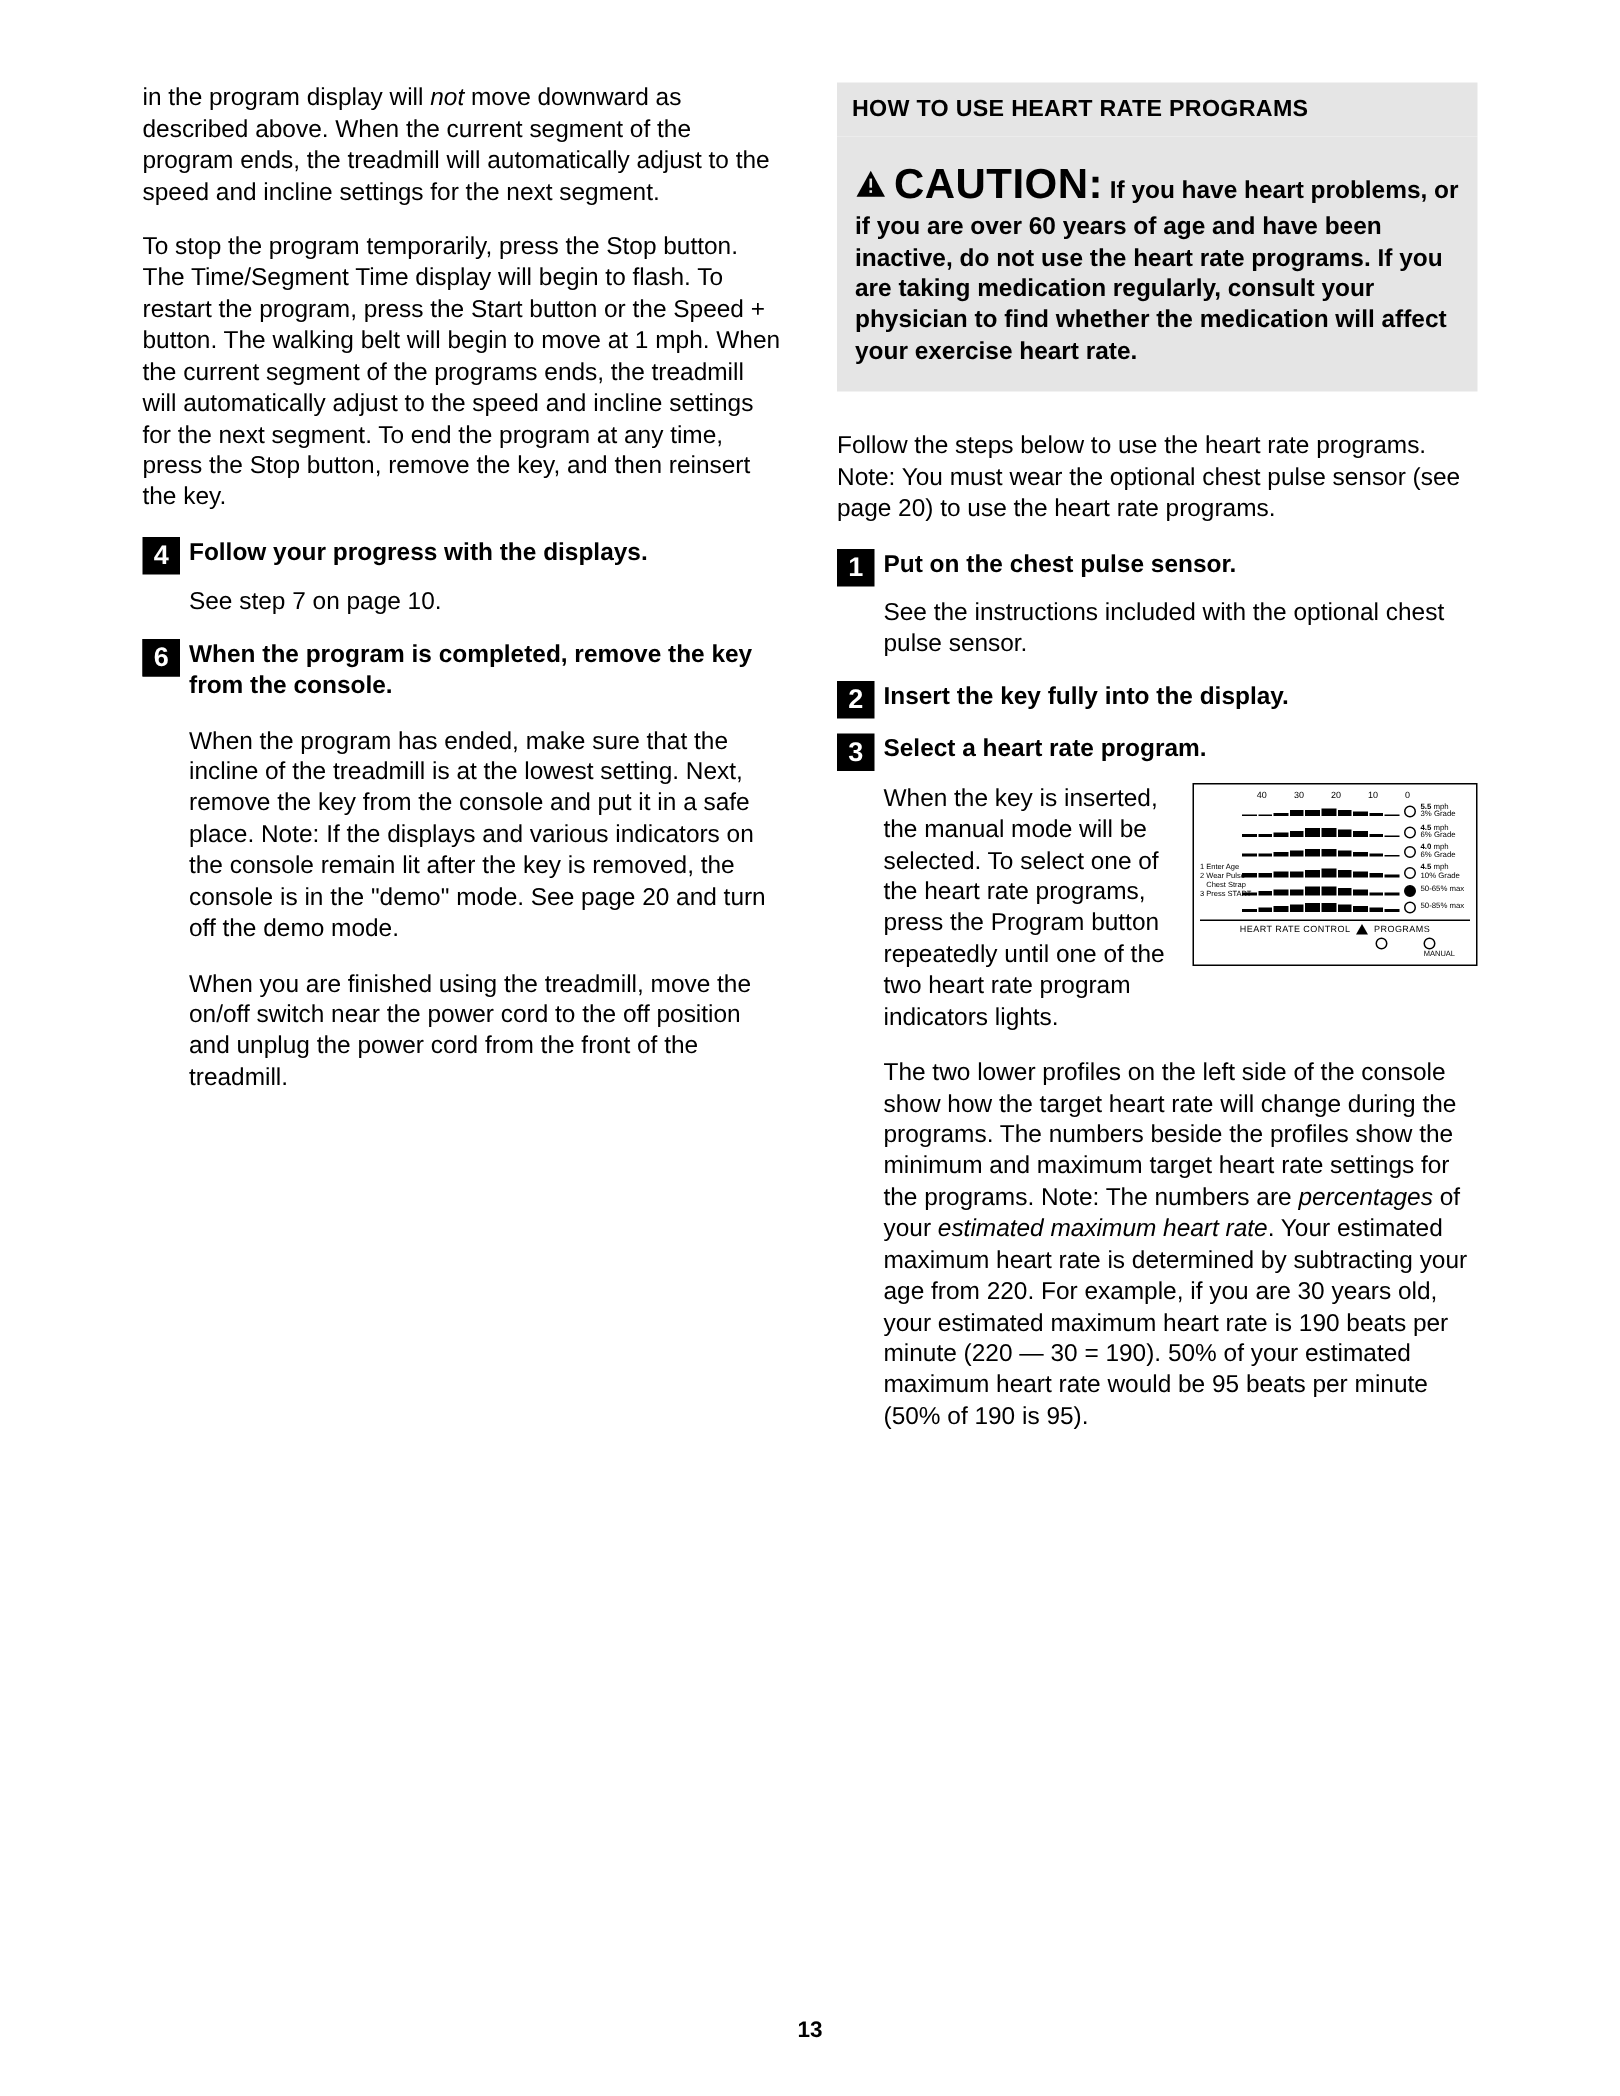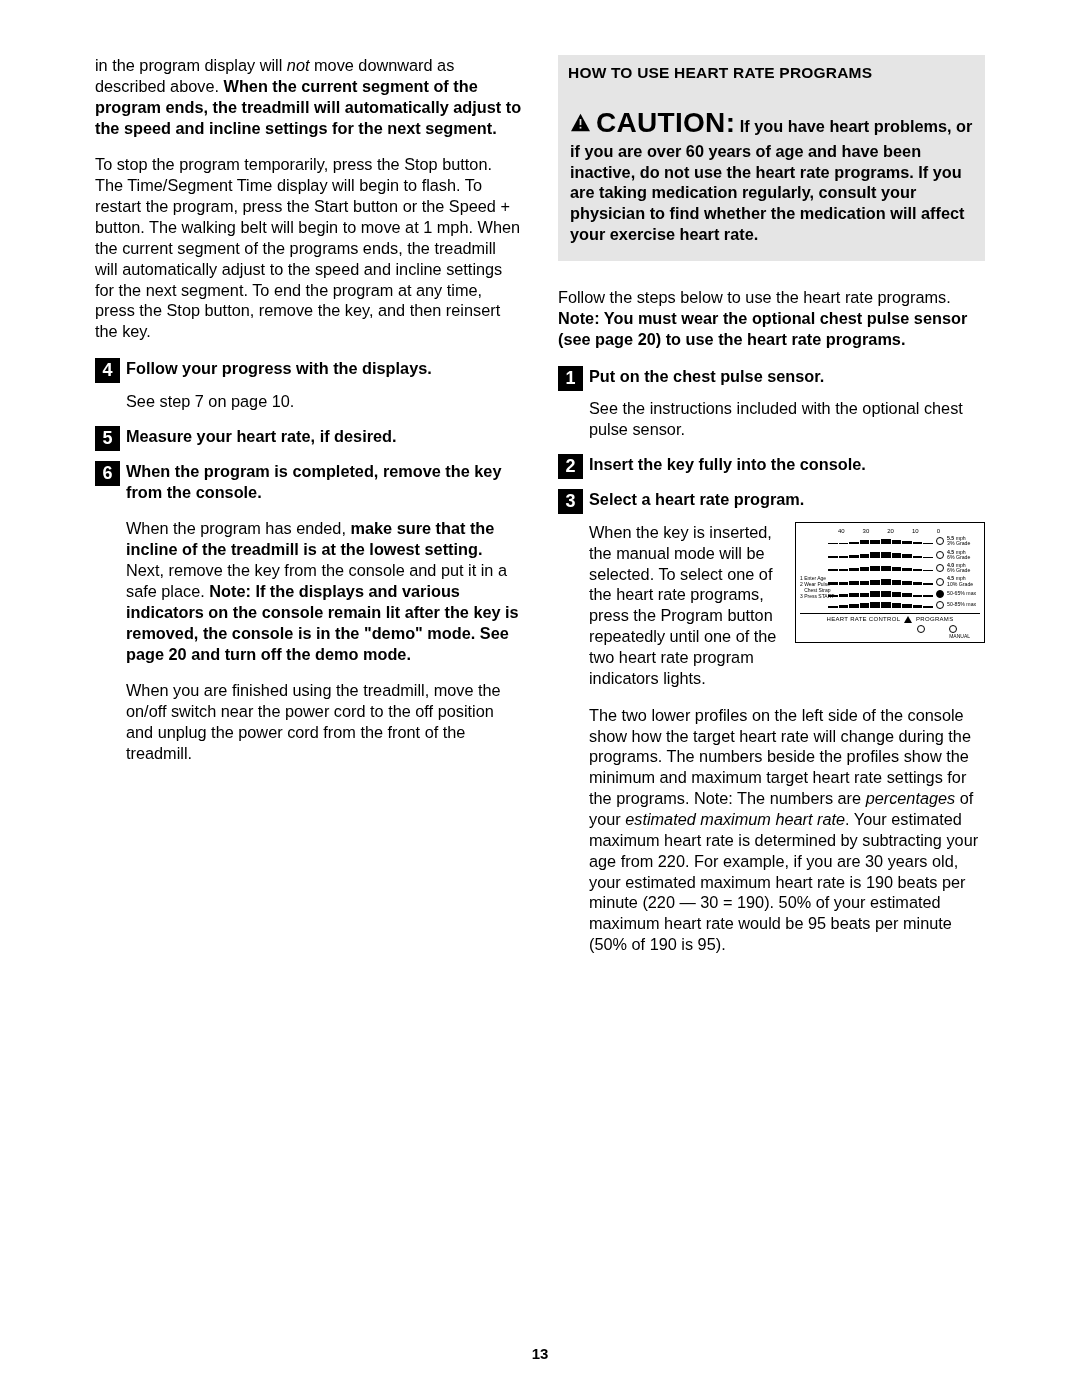--- a/index.html
+++ b/index.html
@@ -22,21 +22,21 @@
   }
   .col {
     flex: 1;
     font-size: 16.3px;
     line-height: 1.28;
   }
   p {
     margin: 0 0 16px 0;
     text-align: left;
   }
-  .bold { font-weight: bold; }
+  .bold { font-weight: normal; }
   .italic { font-style: italic; }
 
   
   .step {
     position: relative;
     padding-left: 31px;
     margin-bottom: 8px;
   }
   .step-marker {
     position: absolute;
@@ -217,21 +217,20 @@
     <p>To stop the program temporarily, press the Stop button. The Time/Segment Time display will begin to flash. To restart the program, press the Start button or the Speed + button. The walking belt will begin to move at 1 mph. When the current segment of the programs ends, the treadmill will automatically adjust to the speed and incline settings for the next segment. To end the program at any time, press the Stop button, remove the key, and then reinsert the key.</p>
 
     <div class="step">
       <div class="step-marker">4</div>
       <span class="step-heading">Follow your progress with the displays.</span>
       <span class="step-text">See step 7 on page 10.</span>
     </div>
 
     <div class="step" style="margin-top:14px">
       <div class="step-marker">5</div>
-      <span class="step-heading">Measure your heart rate, if desired.</span>
     </div>
 
     <div class="step" style="margin-top:14px">
       <div class="step-marker">6</div>
       <span class="step-heading" style="margin-bottom:16px">When the program is completed, remove the key from the console.</span>
       <p>
         <span>When the program has ended, </span><span class="bold">make sure that the incline of the treadmill is at the lowest setting.</span><span> Next, remove the key from the console and put it in a safe place. </span><span class="bold">Note: If the displays and various indicators on the console remain lit after the key is removed, the console is in the "demo" mode. See page 20 and turn off the demo mode.</span>
       </p>
       <p>When you are finished using the treadmill, move the on/off switch near the power cord to the off position and unplug the power cord from the front of the treadmill.</p>
     </div>
@@ -255,21 +254,21 @@
     </p>
 
     <div class="step">
       <div class="step-marker">1</div>
       <span class="step-heading">Put on the chest pulse sensor.</span>
       <span class="step-text">See the instructions included with the optional chest pulse sensor.</span>
     </div>
 
     <div class="step" style="margin-top:14px">
       <div class="step-marker">2</div>
-      <span class="step-heading">Insert the key fully into the console.</span>
+      <span class="step-heading">Insert the key fully into the display.</span>
     </div>
 
     <div class="step clearfix" style="margin-top:14px">
       <div class="step-marker">3</div>
       <span class="step-heading">Select a heart rate program.</span>
 
       <div class="diagram-wrap">
         <div class="diagram">
           <div class="axis">
             <span>40</span>

